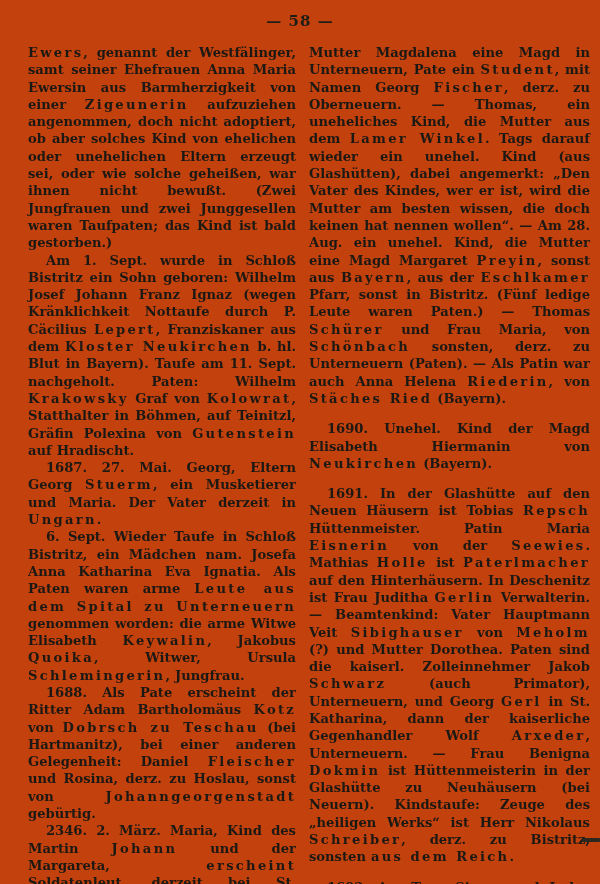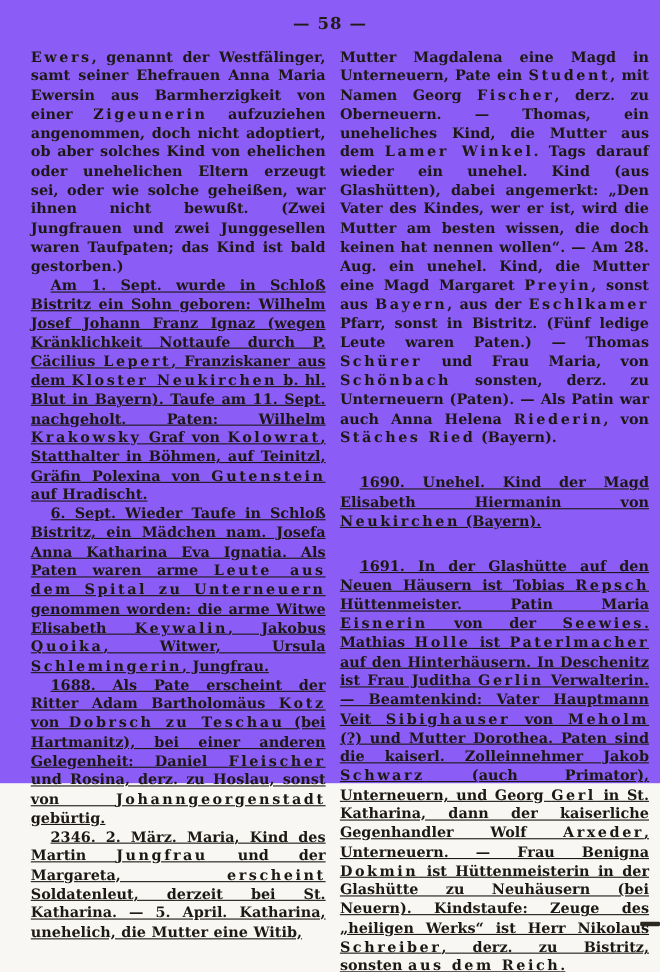--- a/index.html
+++ b/index.html
@@ -6,24 +6,24 @@
     margin: 0;
     padding: 0;
     width: 600px;
     height: 884px;
     background: #f8f7f3;
     overflow: hidden;
   }
   .page {
     position: relative;
     width: 600px;
-    height: 712px;
+    height: 884px;
     box-sizing: border-box;
     padding: 12px 10px 0 28px;
-    background: #8b5cf6;
+    background: #c2410c;
     font-family: "DejaVu Serif", "Liberation Serif", serif;
     color: #1c1914;
   }
   .page-header {
     text-align: center;
     font-size: 15px;
     font-weight: bold;
     letter-spacing: 1px;
     color: #201d17;
     margin-bottom: 14px;
@@ -41,22 +41,22 @@
     font-weight: bold;
     text-align: justify;
     text-justify: inter-word;
     word-spacing: 0.5px;
   }
   .col-left  { width: 268px; }
   .col-right { width: 281px; }
   .col p {
     margin: 0;
   }
-  .col p.indent { text-indent: 18px; text-decoration: underline; }
-  .col p.gap    { margin-top: 24px; }
+  .col p.indent { text-indent: 18px; }
+  .col p.gap    { margin-top: 13px; }
   .sp { letter-spacing: 2.3px; }
   .scan-mark {
     position: absolute;
     background: #2b281f;
     border-radius: 1px;
   }
   .scan-mark.mark-1 {
     right: 0;
     top: 838px;
     width: 18px;
@@ -67,23 +67,24 @@
 <body>
 
 <div class="page">
 
   <div class="page-header">— 58 —</div>
 
   <div class="columns">
     <div class="col col-left">
         <p class=""><span class="sp">Ewers</span><span>, genannt der Westfälinger, samt seiner Ehefrauen Anna Maria Ewersin aus Barmherzigkeit von einer </span><span class="sp">Zigeunerin</span><span> aufzuziehen angenommen, doch nicht adoptiert, ob aber solches Kind von ehelichen oder unehelichen Eltern erzeugt sei, oder wie solche geheißen, war ihnen nicht bewußt. (Zwei Jungfrauen und zwei Junggesellen waren Taufpaten; das Kind ist bald gestorben.)</span></p>
         <p class="indent"><span>Am 1. Sept. wurde in Schloß Bistritz ein Sohn geboren: Wilhelm Josef Johann Franz Ignaz (wegen Kränklichkeit Nottaufe durch P. Cäcilius </span><span class="sp">Lepert</span><span>, Franziskaner aus dem </span><span class="sp">Kloster Neukirchen</span><span> b. hl. Blut in Bayern). Taufe am 11. Sept. nachgeholt. Paten: Wilhelm </span><span class="sp">Krakowsky</span><span> Graf von </span><span class="sp">Kolowrat</span><span>, Statthalter in Böhmen, auf Teinitzl, Gräfin Polexina von </span><span class="sp">Gutenstein</span><span> auf Hradischt.</span></p>
+        <p class="indent"><span>1687. 27. Mai. Georg, Eltern Georg </span><span class="sp">Stuerm</span><span>, ein Musketierer und Maria. Der Vater derzeit in </span><span class="sp">Ungarn</span><span>.</span></p>
         <p class="indent"><span>6. Sept. Wieder Taufe in Schloß Bistritz, ein Mädchen nam. Josefa Anna Katharina Eva Ignatia. Als Paten waren arme </span><span class="sp">Leute aus dem Spital zu Unterneuern</span><span> genommen worden: die arme Witwe Elisabeth </span><span class="sp">Keywalin</span><span>, Jakobus </span><span class="sp">Quoika</span><span>, Witwer, Ursula </span><span class="sp">Schlemingerin</span><span>, Jungfrau.</span></p>
         <p class="indent"><span>1688. Als Pate erscheint der Ritter Adam Bartholomäus </span><span class="sp">Kotz</span><span> von </span><span class="sp">Dobrsch zu Teschau</span><span> (bei Hartmanitz), bei einer anderen Gelegenheit: Daniel </span><span class="sp">Fleischer</span><span> und Rosina, derz. zu Hoslau, sonst von </span><span class="sp">Johanngeorgenstadt</span><span> gebürtig.</span></p>
-        <p class="indent"><span>2346. 2. März. Maria, Kind des Martin </span><span class="sp">Jungfrau</span><span> und der Margareta, </span><span class="sp">erscheint</span><span> Soldatenleut, derzeit bei St. Katharina. — 5. April. Katharina, unehelich, die Mutter eine Witib, </span></p>
+        <p class="indent"><span>2346. 2. März. Maria, Kind des Martin </span><span class="sp">Johann</span><span> und der Margareta, </span><span class="sp">erscheint</span><span> Soldatenleut, derzeit bei St. Katharina. — 5. April. Katharina, unehelich, die Mutter eine Witib, </span></p>
       </div>
     <div class="col col-right">
         <p class=""><span>Mutter Magdalena eine Magd in Unterneuern, Pate ein </span><span class="sp">Student</span><span>, mit Namen Georg </span><span class="sp">Fischer</span><span>, derz. zu Oberneuern. — Thomas, ein uneheliches Kind, die Mutter aus dem </span><span class="sp">Lamer Winkel</span><span>. Tags darauf wieder ein unehel. Kind (aus Glashütten), dabei angemerkt: „Den Vater des Kindes, wer er ist, wird die Mutter am besten wissen, die doch keinen hat nennen wollen“. — Am 28. Aug. ein unehel. Kind, die Mutter eine Magd Margaret </span><span class="sp">Preyin</span><span>, sonst aus </span><span class="sp">Bayern</span><span>, aus der </span><span class="sp">Eschlkamer</span><span> Pfarr, sonst in Bistritz. (Fünf ledige Leute waren Paten.) — Thomas </span><span class="sp">Schürer</span><span> und Frau Maria, von </span><span class="sp">Schönbach</span><span> sonsten, derz. zu Unterneuern (Paten). — Als Patin war auch Anna Helena </span><span class="sp">Riederin</span><span>, von </span><span class="sp">Stäches Ried</span><span> (Bayern).</span></p>
         <p class="indent gap"><span>1690. Unehel. Kind der Magd Elisabeth Hiermanin von </span><span class="sp">Neukirchen</span><span> (Bayern).</span></p>
         <p class="indent gap"><span>1691. In der Glashütte auf den Neuen Häusern ist Tobias </span><span class="sp">Repsch</span><span> Hüttenmeister. Patin Maria </span><span class="sp">Eisnerin</span><span> von der </span><span class="sp">Seewies</span><span>. Mathias </span><span class="sp">Holle</span><span> ist </span><span class="sp">Paterlmacher</span><span> auf den Hinterhäusern. In Deschenitz ist Frau Juditha </span><span class="sp">Gerlin</span><span> Verwalterin. — Beamtenkind: Vater Hauptmann Veit </span><span class="sp">Sibighauser</span><span> von </span><span class="sp">Meholm</span><span> (?) und Mutter Dorothea. Paten sind die kaiserl. Zolleinnehmer Jakob </span><span class="sp">Schwarz</span><span> (auch Primator), Unterneuern, und Georg </span><span class="sp">Gerl</span><span> in St. Katharina, dann der kaiserliche Gegenhandler Wolf </span><span class="sp">Arxeder</span><span>, Unterneuern. — Frau Benigna </span><span class="sp">Dokmin</span><span> ist Hüttenmeisterin in der Glashütte zu Neuhäusern (bei Neuern). Kindstaufe: Zeuge des „heiligen Werks“ ist Herr Nikolaus </span><span class="sp">Schreiber</span><span>, derz. zu Bistritz, sonsten </span><span class="sp">aus dem Reich</span><span>.</span></p>
         <p class="indent gap"><span>1692. Am Tage Simon und Judas Thaddäus wurde ein Knabe getauft, der diese drei Namen erhielt. Vater Hans Michl </span></p>
       </div>
   </div>
 
   <div class="scan-mark mark-1"></div>

